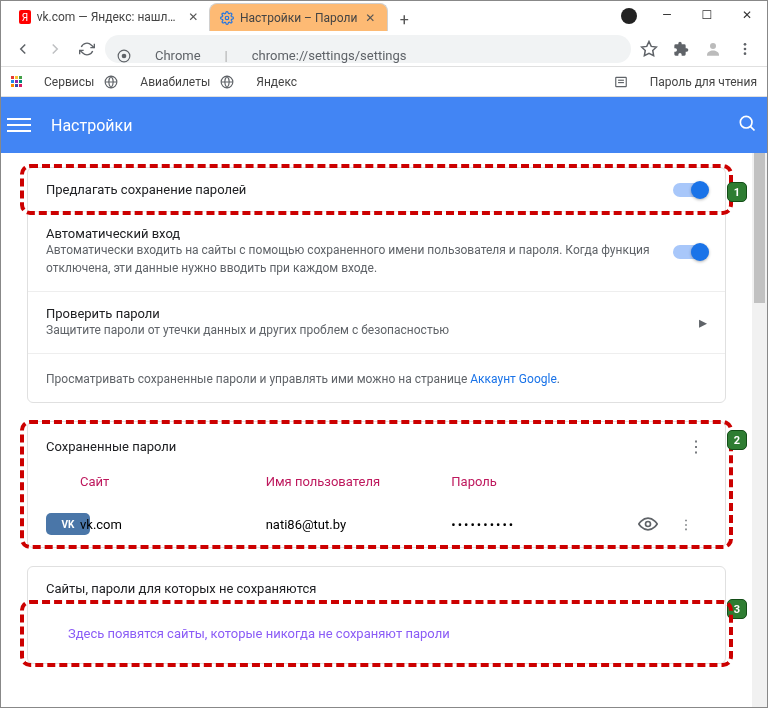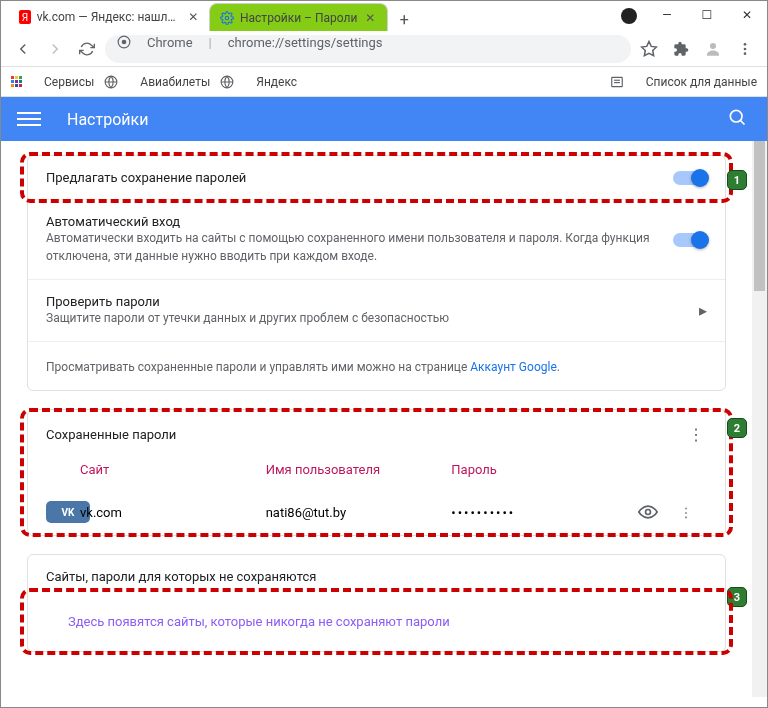--- a/index.html
+++ b/index.html
@@ -2,33 +2,33 @@
 <html><head>
 <meta charset="utf-8">
 <style>
 * { margin: 0; padding: 0; box-sizing: border-box; font-family: "Segoe UI", Roboto, Arial, sans-serif; }
 body { background: #fff; width: 768px; height: 708px; overflow: hidden; border: 1px solid #888; }
 
 
 .titlebar { height: 30px; background: #fff; display: flex; align-items: stretch; border-bottom: 0; }
 .tabs-row { display: flex; align-items: flex-end; flex: 1; padding-left: 8px; padding-top: 4px; }
 .tab { height: 28px; display: flex; align-items: center; padding: 0 10px; font-size: 12px; color: #444; border-radius: 8px 8px 0 0; gap: 6px; max-width: 200px; position: relative; }
-.tab.active { background: #84cc16; border: 1px solid #d0d0d0; border-bottom: none; }
+.tab.active { background: #fdba74; border: 1px solid #d0d0d0; border-bottom: none; }
 .tab .favicon { width: 14px; height: 14px; border-radius: 2px; display: inline-flex; align-items: center; justify-content: center; font-size: 10px; }
 .tab .tab-close { width: 14px; height: 14px; font-size: 12px; color: #555; display: flex; align-items: center; justify-content: center; }
 .tab-label { white-space: nowrap; overflow: hidden; text-overflow: ellipsis; max-width: 150px; }
 .new-tab { width: 24px; height: 24px; display: flex; align-items: center; justify-content: center; font-size: 16px; color: #555; margin-left: 4px; }
 .window-ctl { display: flex; gap: 0; }
 .window-btn { width: 40px; height: 28px; display: flex; align-items: center; justify-content: center; font-size: 12px; color: #333; }
 .incognito-dot { width: 16px; height: 16px; border-radius: 50%; background: #222; align-self: center; margin: 0 10px; }
 
 
 .toolbar { height: 36px; display: flex; align-items: center; padding: 0 8px; gap: 4px; background: #fff; border-bottom: 1px solid #e0e0e0; }
 .nav-btn { width: 28px; height: 28px; display: flex; align-items: center; justify-content: center; color: #5f6368; }
-.omnibox { flex: 1; height: 28px; background: #f1f3f4; border-radius: 14px; display: flex; align-items: flex-start; padding: 0 12px; font-size: 13px; color: #5f6368; gap: 16px; }
+.omnibox { flex: 1; height: 28px; background: #f1f3f4; border-radius: 14px; display: flex; align-items: flex-end; padding: 0 12px; font-size: 13px; color: #5f6368; gap: 24px; }
 .omni-locktext { color: #5f6368; }
 .omni-sep { color: #aaa; }
 .omni-path { color: #5f6368; }
 .toolbar-act { width: 28px; height: 28px; display: flex; align-items: center; justify-content: center; color: #5f6368; }
 
 
 .bookmarks { height: 30px; display: flex; align-items: center; padding: 0 10px; gap: 10px; font-size: 12px; color: #444; border-bottom: 1px solid #e0e0e0; }
 .bm-item { display: flex; align-items: center; gap: 22px; }
 .bm-spacer { flex: 1; }
 .apps-icon { display: inline-grid; grid-template-columns: repeat(3,3px); grid-template-rows: repeat(3,3px); gap: 1px; }
@@ -36,21 +36,21 @@
 .apps-icon span:nth-child(2){background:#fbc02d;}
 .apps-icon span:nth-child(3){background:#43a047;}
 .apps-icon span:nth-child(4){background:#1e88e5;}
 .apps-icon span:nth-child(5){background:#8e24aa;}
 .apps-icon span:nth-child(6){background:#00897b;}
 .apps-icon span:nth-child(7){background:#fb8c00;}
 .apps-icon span:nth-child(8){background:#3949ab;}
 .apps-icon span:nth-child(9){background:#d81b60;}
 
 
-.blue-header { height: 44px; background: #4285f4; display: flex; align-items: center; padding: 0 16px; color: #fff; gap: 6px; }
+.blue-header { height: 56px; background: #4285f4; display: flex; align-items: center; padding: 0 6px; color: #fff; }
 .menu-icon { width: 24px; height: 24px; display: flex; flex-direction: column; justify-content: center; gap: 4px; margin-right: 20px; }
 .menu-icon div { height: 2px; background: #fff; }
 .header-title { font-size: 16px; flex: 1; }
 .search-btn { width: 24px; height: 24px; }
 
 
 .content-wrap { display: flex; height: calc(708px - 30px - 36px - 30px - 56px); }
 .content { flex: 1; overflow-y: auto; background: #fff; padding: 14px 26px 0 26px; }
 .scrollbar-stub { width: 15px; background: #f1f1f1; position: relative; }
 .scrollbar-thumb { position: absolute; top: 0; left: 2px; width: 11px; height: 150px; background: #c1c1c1; border-radius: 0; }
@@ -208,21 +208,21 @@
   </div>
   <div class="bm-spacer"></div>
   <div class="bm-item">
     <span>
         <svg width="14" height="14" viewBox="0 0 24 24" fill="none" stroke="#5f6368" stroke-width="2">
           <rect x="3" y="4" width="18" height="16" rx="1"></rect>
           <line x1="7" y1="9" x2="17" y2="9"></line>
           <line x1="7" y1="13" x2="17" y2="13"></line>
         </svg>
       </span>
-    <span>Список для данные</span>
+    <span>Пароль для чтения</span>
   </div>
 </div>
 
 <div class="blue-header">
   <div class="menu-icon">
       <div></div>
       <div></div>
       <div></div>
     </div>
   <div class="header-title">Настройки</div>

